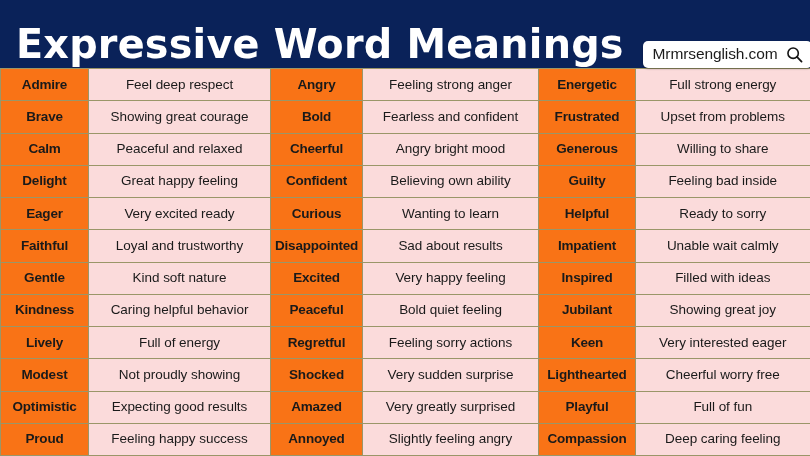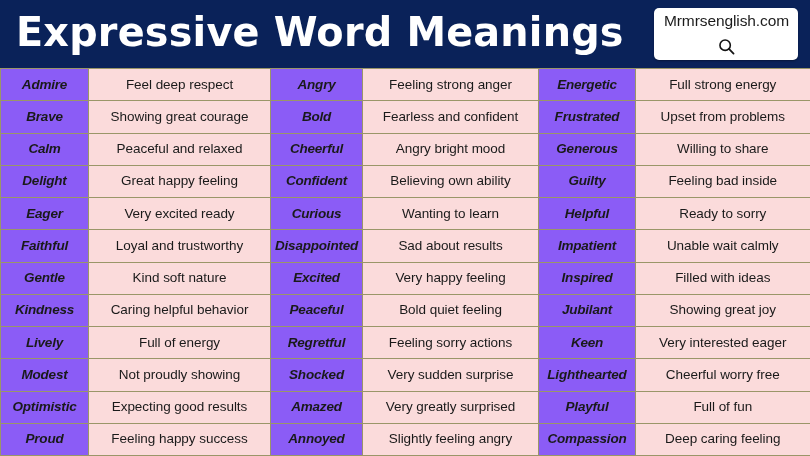--- a/index.html
+++ b/index.html
@@ -21,21 +21,21 @@
     background: #ffffff;
     box-sizing: border-box;
   }
 
   
   #header {
     position: relative;
     height: 68px;
     background: #0A2259;
     display: flex;
-    align-items: center;
+    align-items: flex-end;
     justify-content: space-between;
     padding: 0 12px 0 16px;
     box-sizing: border-box;
   }
   #page-title {
     color: #ffffff;
     font-family: "DejaVu Sans", sans-serif;
     font-size: 41px;
     font-weight: bold;
     letter-spacing: 0.2px;
@@ -47,21 +47,20 @@
     transform-origin: left center;
   }
   #search-box {
     display: flex;
     align-items: center;
     gap: 8px;
     background: #ffffff;
     border-radius: 5px;
     padding: 4px 9px 5px 10px;
     box-shadow: 0 1px 2px rgba(0,0,0,0.35);
-    flex-direction: column;
   }
   #search-site-label {
     color: #1b1b1b;
     font-size: 15.5px;
     font-family: "Liberation Sans", sans-serif;
     white-space: nowrap;
     letter-spacing: -0.1px;
   }
   #search-icon {
     display: block;
@@ -87,24 +86,23 @@
     padding: 0 4px;
     text-align: center;
     vertical-align: middle;
     font-size: 13.5px;
     color: #1a1a1a;
     line-height: 1.05;
     overflow: hidden;
     white-space: nowrap;
   }
   td.word-cell {
-    background: #8b5cf6;
+    background: #f97316;
     font-weight: bold;
     letter-spacing: -0.2px;
-    font-style: italic;
   }
   td.meaning-cell {
     background: #FBDBDB;
     font-weight: normal;
     letter-spacing: -0.05px;
     margin-left: 20px;
   }
   
   col.w-word  { width: 88px; }
   col.w-mean  { width: 182px; }

